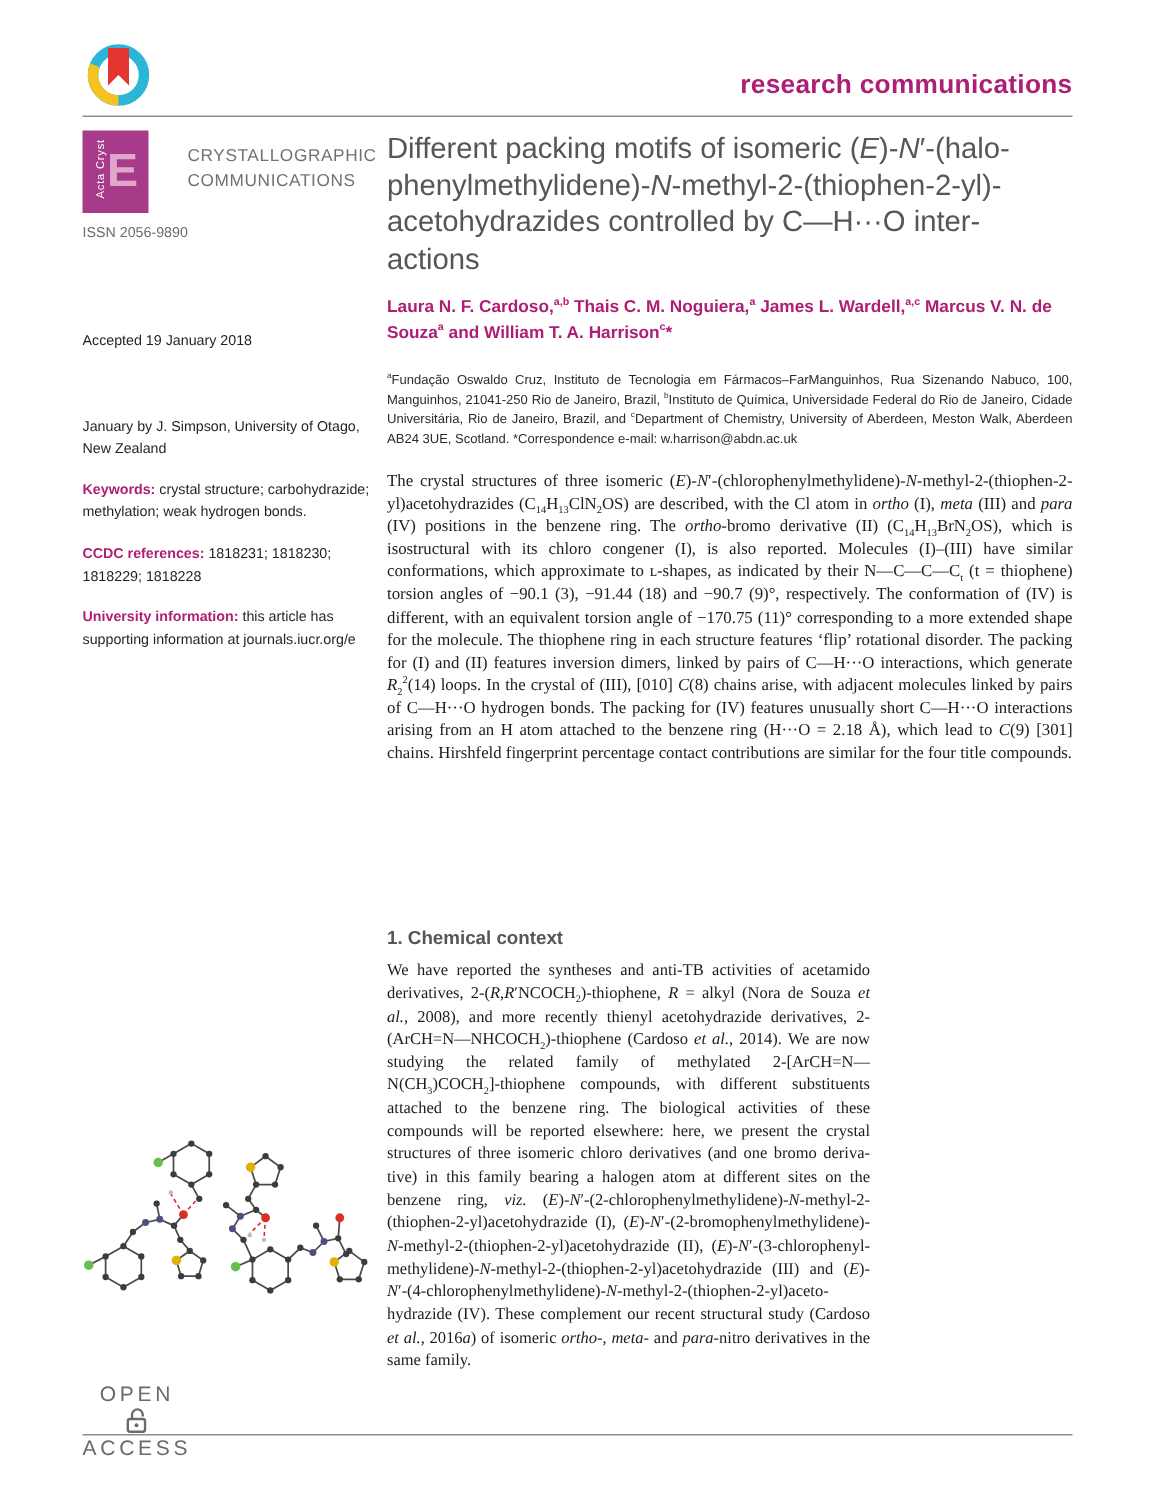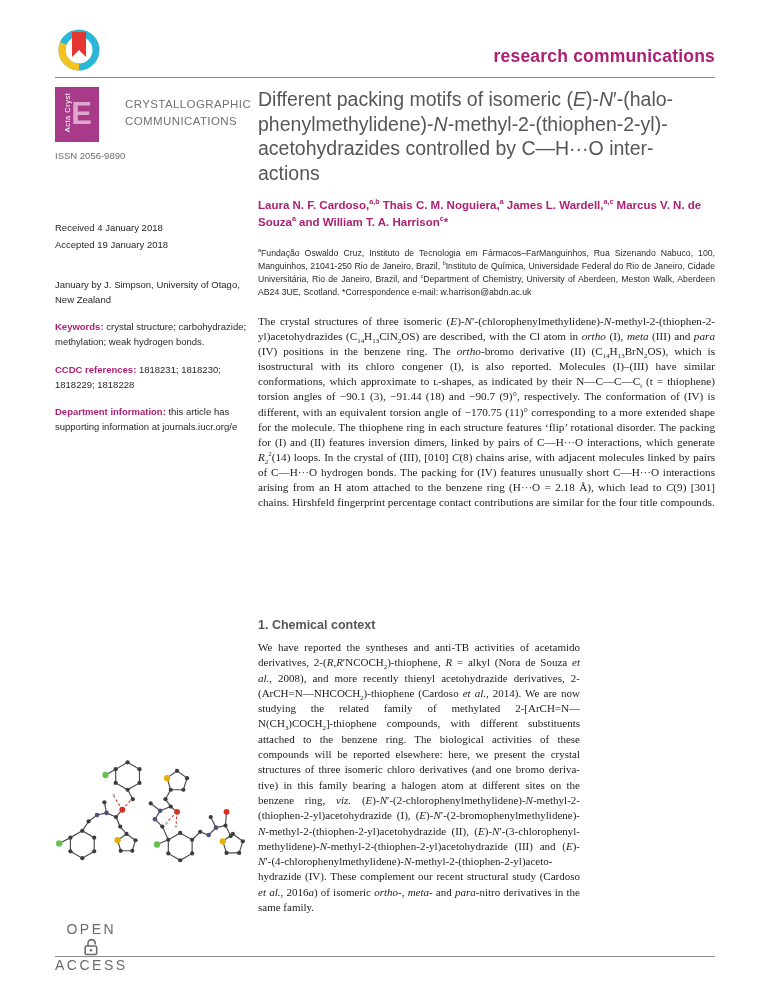--- a/index.html
+++ b/index.html
@@ -63,36 +63,35 @@
     <span class="big-e">E</span>
   </div>
   <div class="jname">
     <div>CRYSTALLOGRAPHIC</div>
     <div>COMMUNICATIONS</div>
   </div>
 </div>
 <div class="abs side issn">ISSN 2056-9890</div>
 
 <div class="abs side dates">
-  <div>Received 4 January 2018</div>
   <div>Accepted 19 January 2018</div>
 </div>
 
 <div class="abs side edited">January by J. Simpson, University of Otago, New Zealand</div>
 
 <div class="abs side meta kw">
   <span class="mag">Keywords:</span><span> crystal structure; carbohydrazide; methylation; weak hydrogen bonds.</span>
 </div>
 
 <div class="abs side meta ccdc">
   <span class="mag">CCDC references:</span><span> 1818231; 1818230; 1818229; 1818228</span>
 </div>
 
 <div class="abs side meta supp">
-  <span class="mag">Department information:</span><span> this article has supporting information at </span><span>journals.iucr.org/e</span>
+  <span class="mag">University information:</span><span> this article has supporting information at </span><span>journals.iucr.org/e</span>
 </div>
 
 <div class="abs figure">
   <svg width="200" height="140" viewBox="0 0 190 120">
     <g stroke="#4a4a4a" stroke-width="1.1" fill="none">
       <polygon points="68,10 79.3,16.5 79.3,29.5 68,36 56.7,29.5 56.7,16.5"></polygon>
       <polygon points="25,75 36.3,81.5 36.3,94.5 25,101 13.7,94.5 13.7,81.5"></polygon>
       <polygon points="118,77 129.3,83.5 129.3,96.5 118,103 106.7,96.5 106.7,83.5"></polygon>
       <polygon points="115,18 124.5,25 121,36 109,36 105.5,25"></polygon>
       <polygon points="67,78 75.5,84 72.5,94 61.5,94 58.5,84"></polygon>

